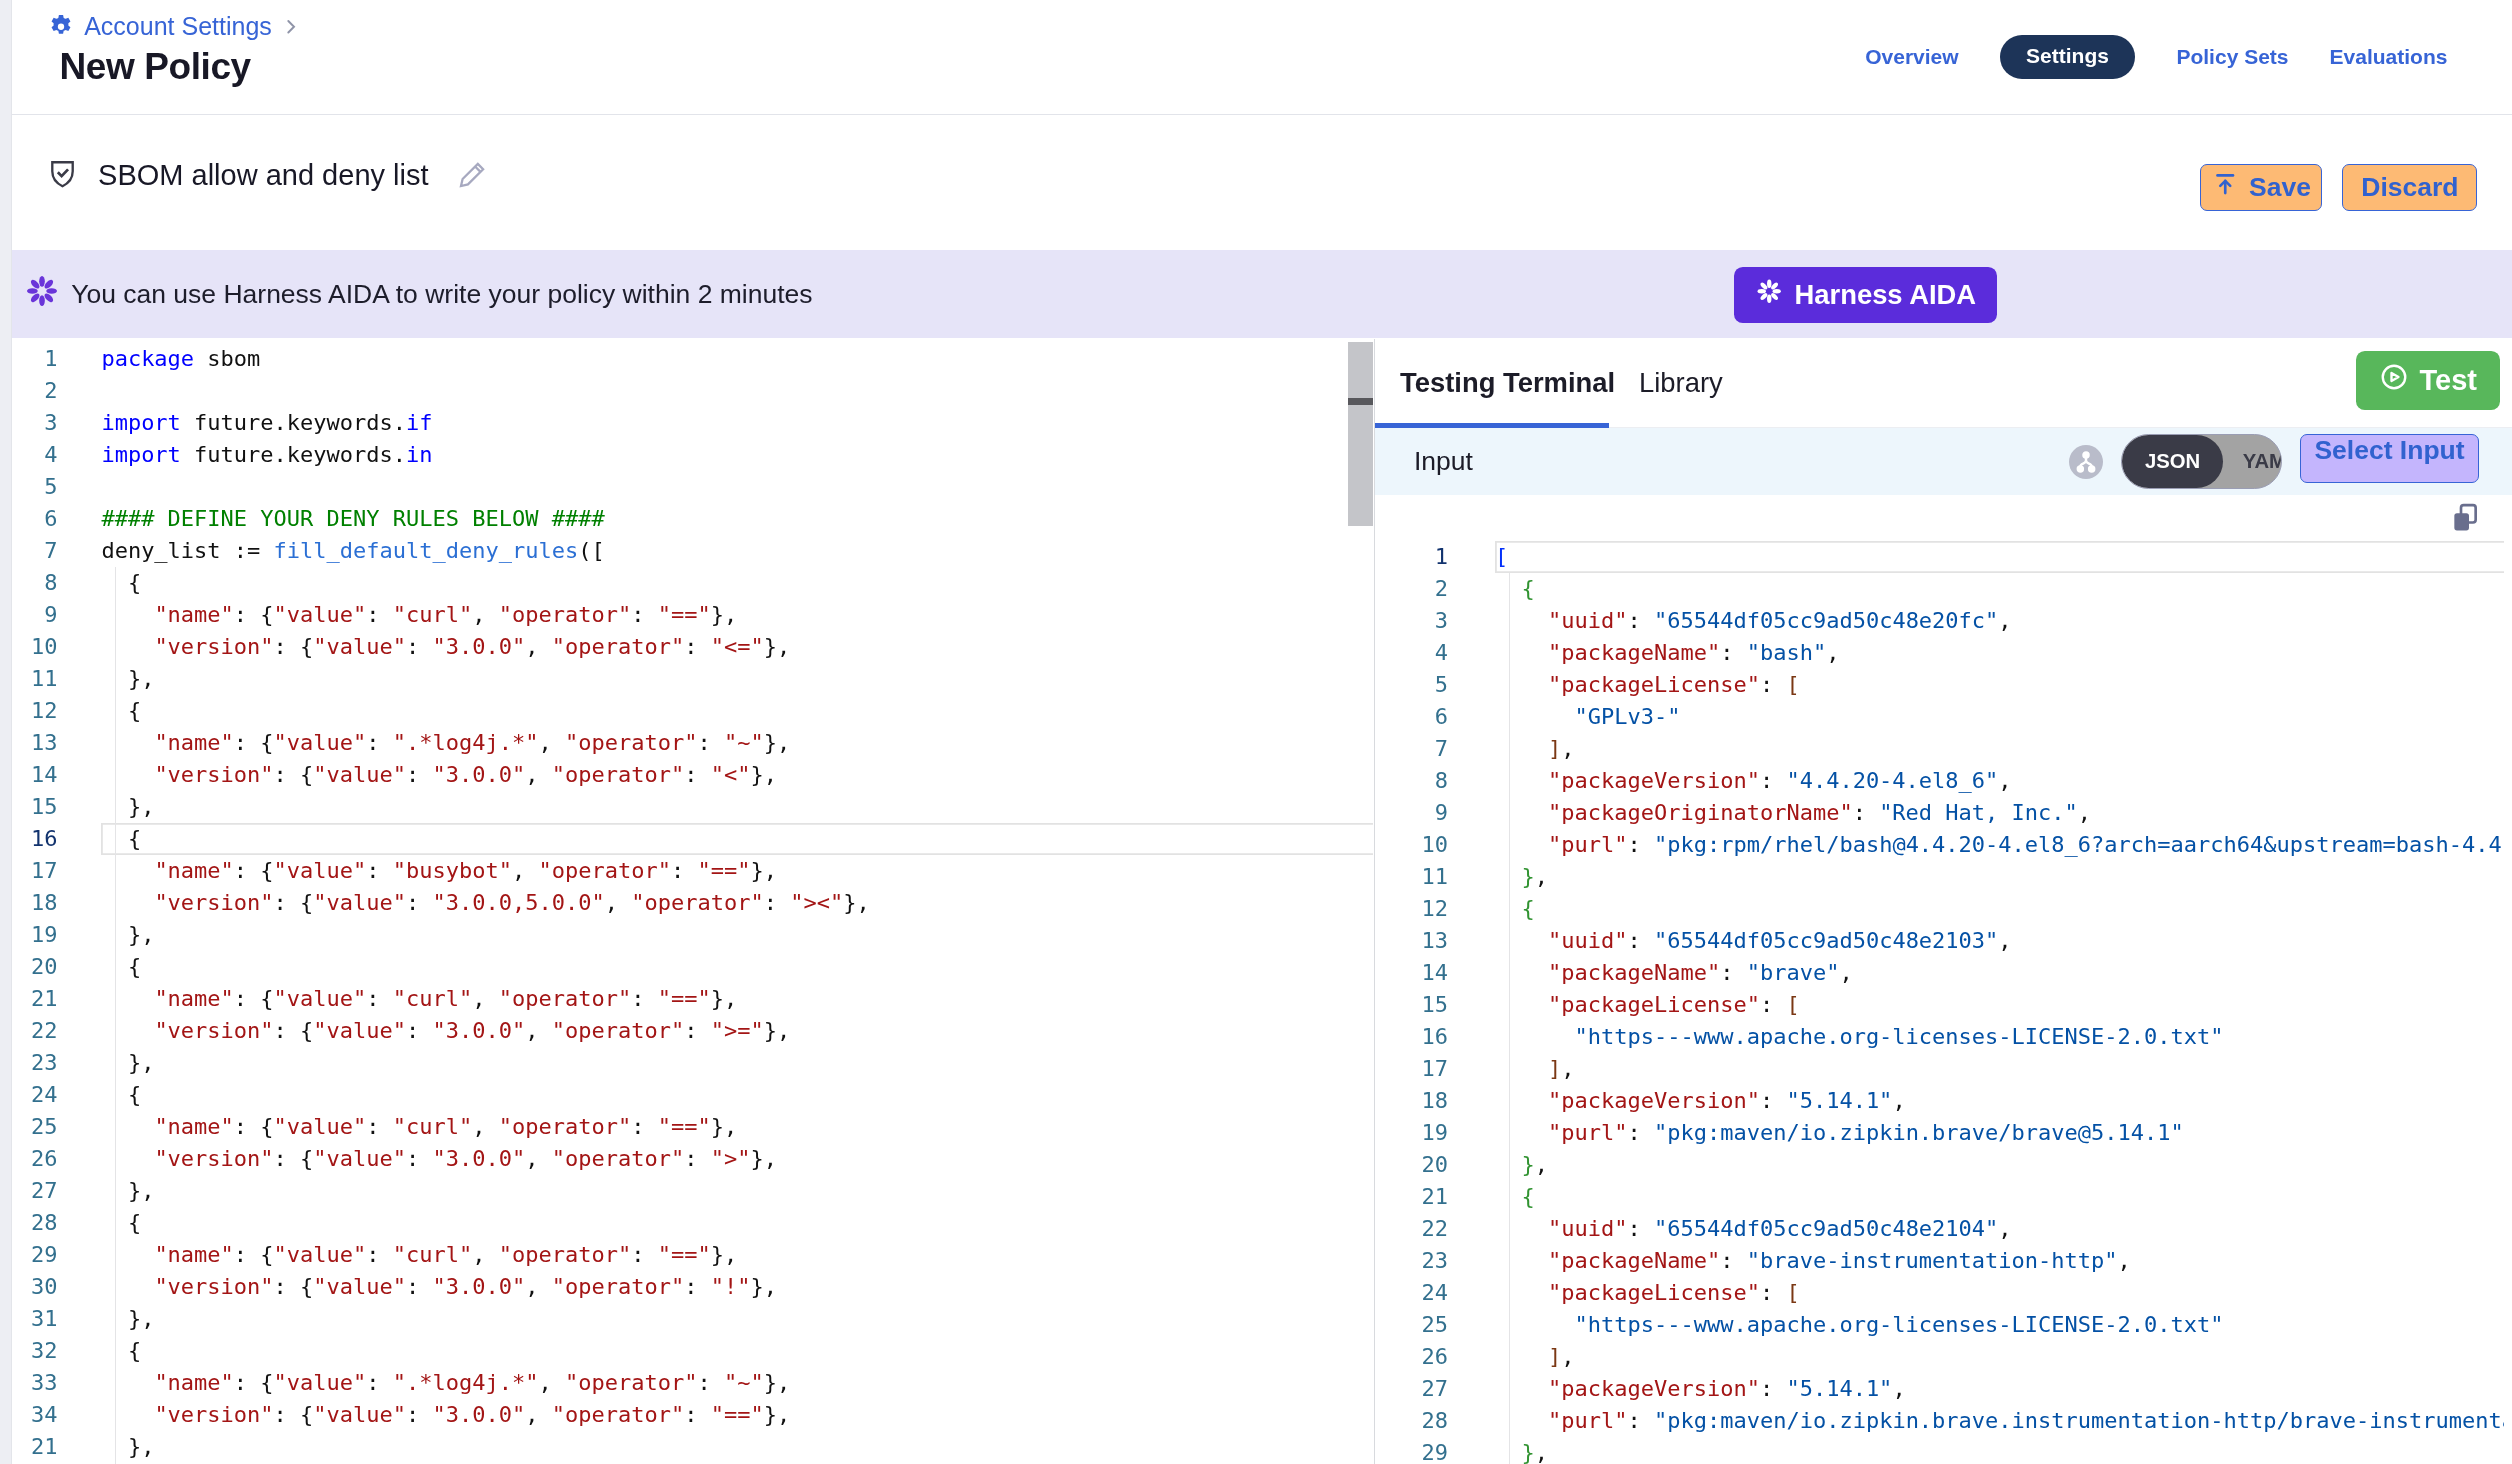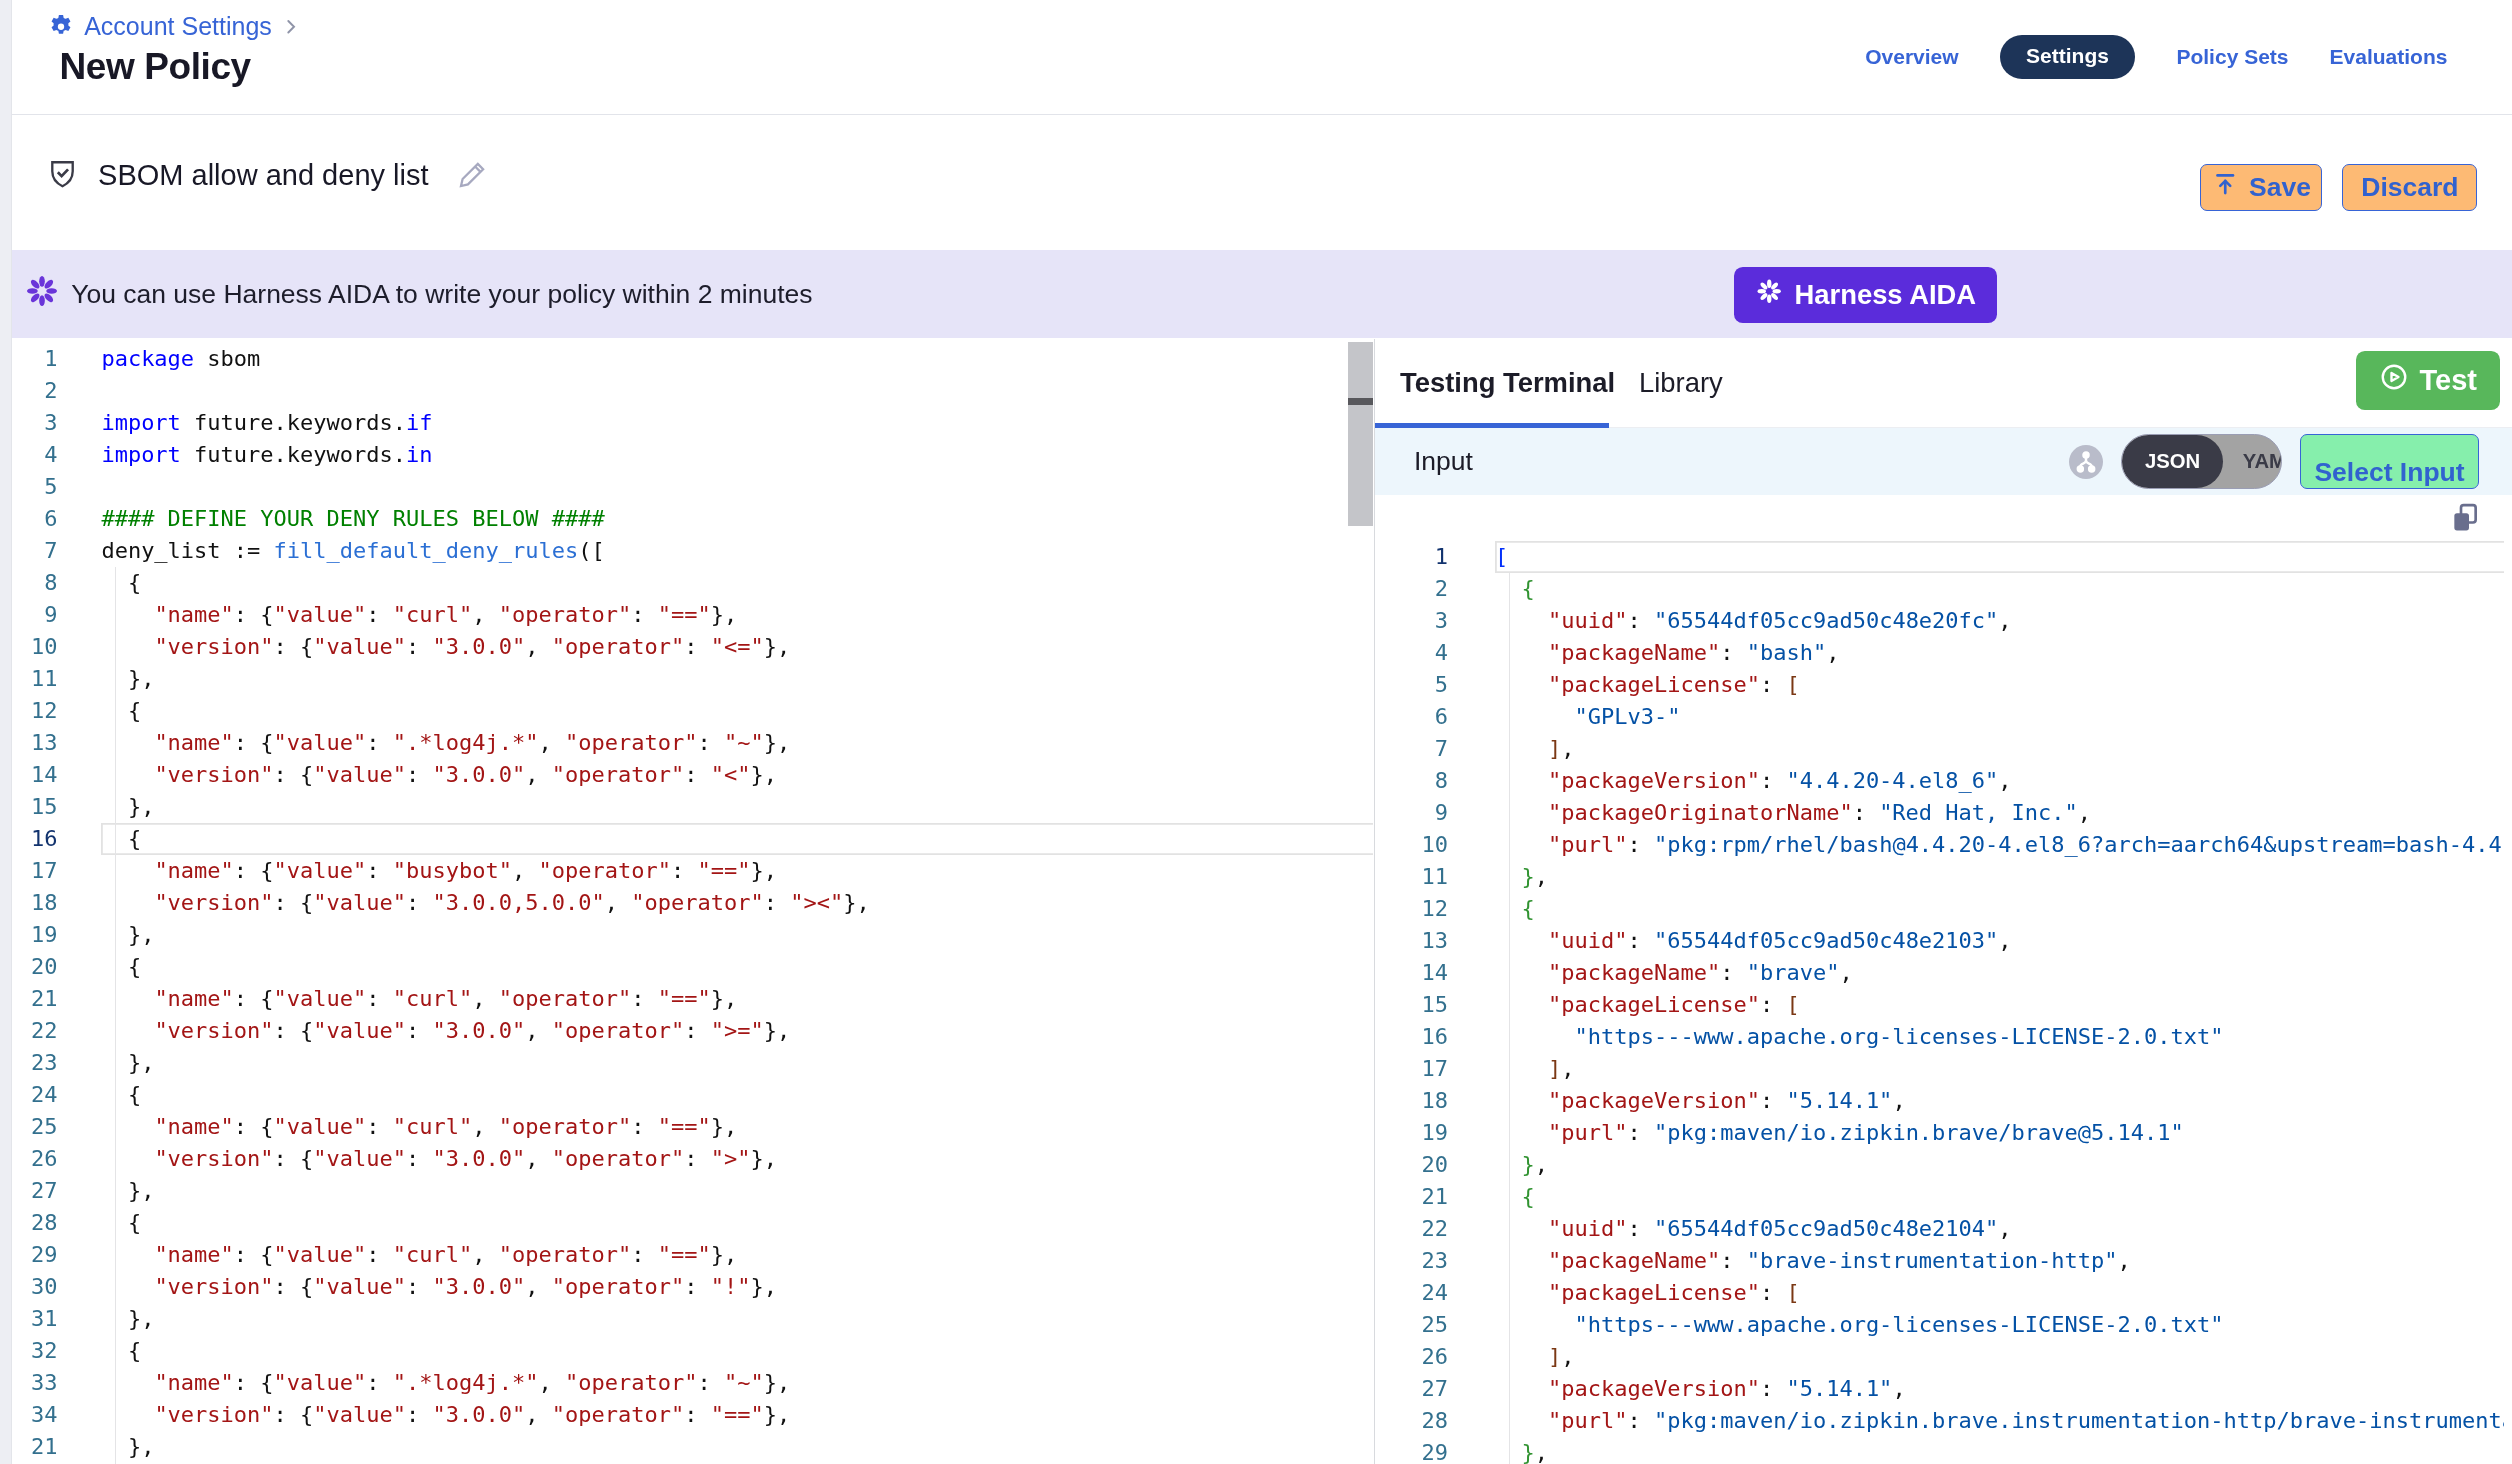--- a/index.html
+++ b/index.html
@@ -60,21 +60,21 @@
   .rp-tab.t2 { left:264px; font-weight:normal; }
   .rp-underline { position:absolute; left:0; top:84px; width:234px; height:5.3px; background:var(--accent-blue,#3764d6); }
   .btn-test { position:absolute; left:981px; top:11.5px; width:144px; height:59px; background:var(--test-green,#58b75b); border-radius:8.8px; color:#fff; font-size:29px; font-weight:bold; display:flex; align-items:center; justify-content:center; gap:10.6px; cursor:pointer; }
 
   .rp-input-row { position:relative; height:67px; background:var(--input-row-blue,#edf6fc); }
   .input-label { position:absolute; left:39px; top:0; height:100%; display:flex; align-items:center; font-size:26.5px; color:#1c1c28; }
   .circle-icon { position:absolute; left:694px; top:17px; width:34px; height:34px; cursor:pointer; }
   .fmt-toggle { position:absolute; left:746px; top:6.2px; width:161px; height:55px; background:#a3a3a3; border:1.8px solid #9a9db4; border-radius:884px; display:flex; align-items:center; overflow:hidden; cursor:pointer; }
   .fmt-opt { font-size:20.3px; font-weight:bold; color:#3a3b47; padding:0 19.5px; height:100%; display:flex; align-items:center; }
   .fmt-opt.sel { background:#3a3b47; color:#fff; border-radius:884px; padding:0 23px; }
-  .btn-select-input { position:absolute; left:925px; top:6.2px; width:179px; height:55px; display:flex; align-items:flex-end; justify-content:center; border:1.8px solid var(--accent-blue,#3764d6); border-radius:7px; background:#86efac; color:#3162cf; font-size:26.5px; font-weight:bold; cursor:pointer; }
+  .btn-select-input { position:absolute; left:925px; top:6.2px; width:179px; height:49px; display:flex; align-items:flex-start; justify-content:center; border:1.8px solid var(--accent-blue,#3764d6); border-radius:7px; background:#c4b5fd; color:#3162cf; font-size:26.5px; font-weight:bold; cursor:pointer; }
 
   .rp-editor { position:relative; height:970px; width:1129px; overflow:hidden; padding-top:46px; background:#fff; }
   .copy-icon { position:absolute; left:1074px; top:162px; width:32px; height:35px; cursor:pointer; z-index:5; }
 </style>
 </head>
 <body>
 
 <div id="page">
   <div class="left-strip"></div>
 

